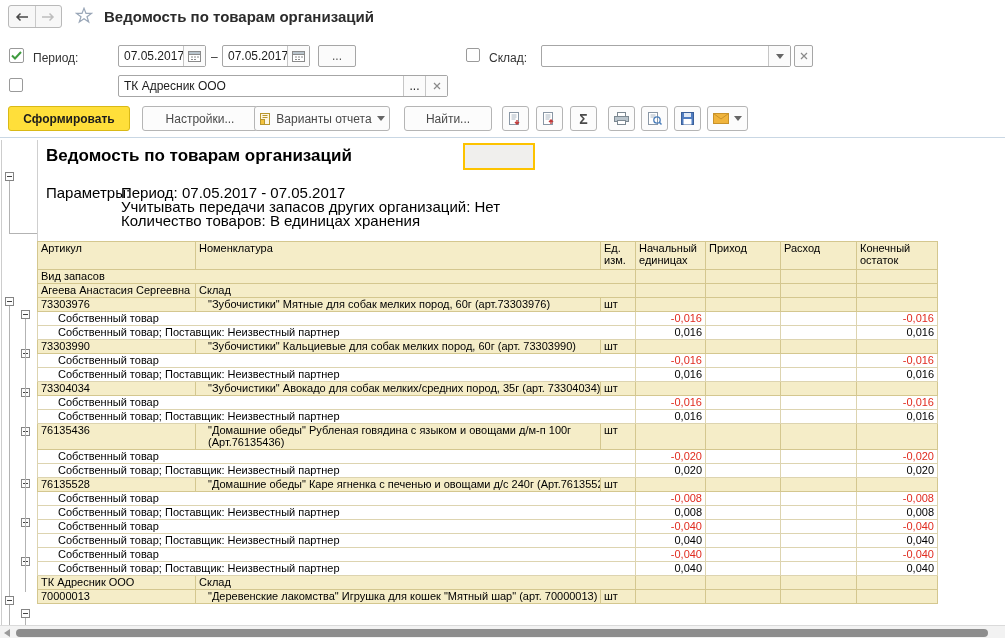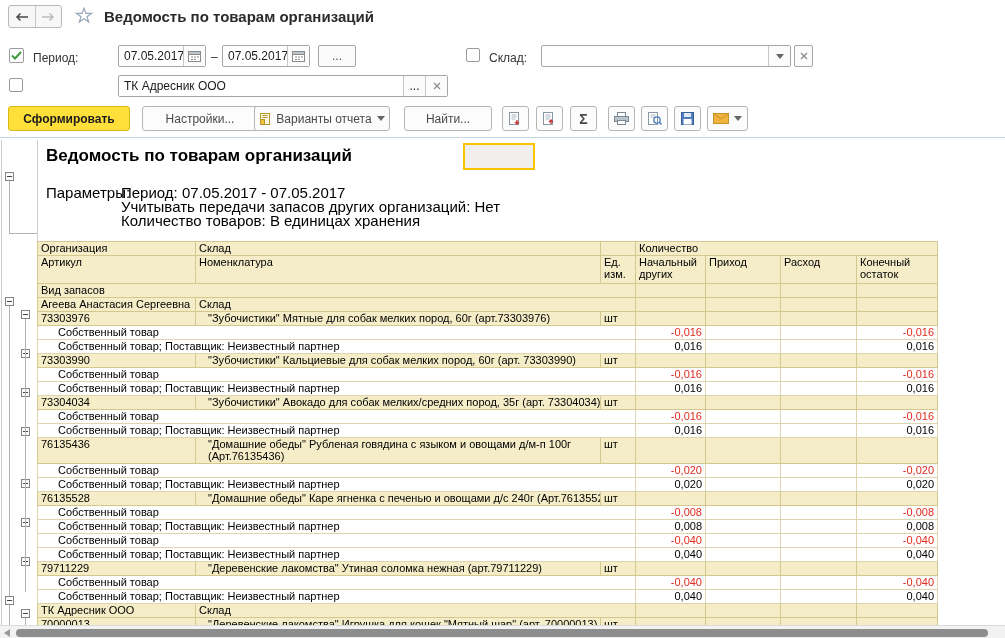--- a/index.html
+++ b/index.html
@@ -222,31 +222,25 @@
       <colgroup>
           <col style="width:158px">
           <col style="width:405px">
           <col style="width:35px">
           <col style="width:70px">
           <col style="width:75px">
           <col style="width:76px">
           <col style="width:81px">
         </colgroup>
       <tbody>
-          <tr class="beige">
-        <td>Организация</td>
-        <td>Склад</td>
-        <td></td>
-        <td colspan="4">Количество</td>
-      </tr>
       <tr class="beige hdr2">
         <td>Артикул</td>
         <td>Номенклатура</td>
         <td class="wrap">Ед. изм.</td>
-        <td class="wrap">Начальный других</td>
+        <td class="wrap">Начальный единицах</td>
         <td>Приход</td>
         <td>Расход</td>
         <td class="wrap">Конечный остаток</td>
       </tr>
       <tr class="beige">
         <td colspan="3">Вид запасов</td>
         <td></td>
             <td></td>
             <td></td>
             <td></td>
@@ -382,29 +376,20 @@
             <td class="num"></td>
         <td class="num neg">-0,040</td>
       </tr>
       <tr>
         <td colspan="3" class="ind">Собственный товар; Поставщик: Неизвестный партнер</td>
         <td class="num">0,040</td>
         <td class="num"></td>
             <td class="num"></td>
         <td class="num">0,040</td>
       </tr>
-      <tr class="beige">
-        <td>79711229</td>
-        <td class="ind2">"Деревенские лакомства" Утиная соломка нежная (арт.79711229)</td>
-        <td>шт</td>
-        <td class="num"></td>
-            <td class="num"></td>
-            <td class="num"></td>
-            <td class="num"></td>
-      </tr>
       <tr>
         <td colspan="3" class="ind">Собственный товар</td>
         <td class="num neg">-0,040</td>
         <td class="num"></td>
             <td class="num"></td>
         <td class="num neg">-0,040</td>
       </tr>
       <tr>
         <td colspan="3" class="ind">Собственный товар; Поставщик: Неизвестный партнер</td>
         <td class="num">0,040</td>

